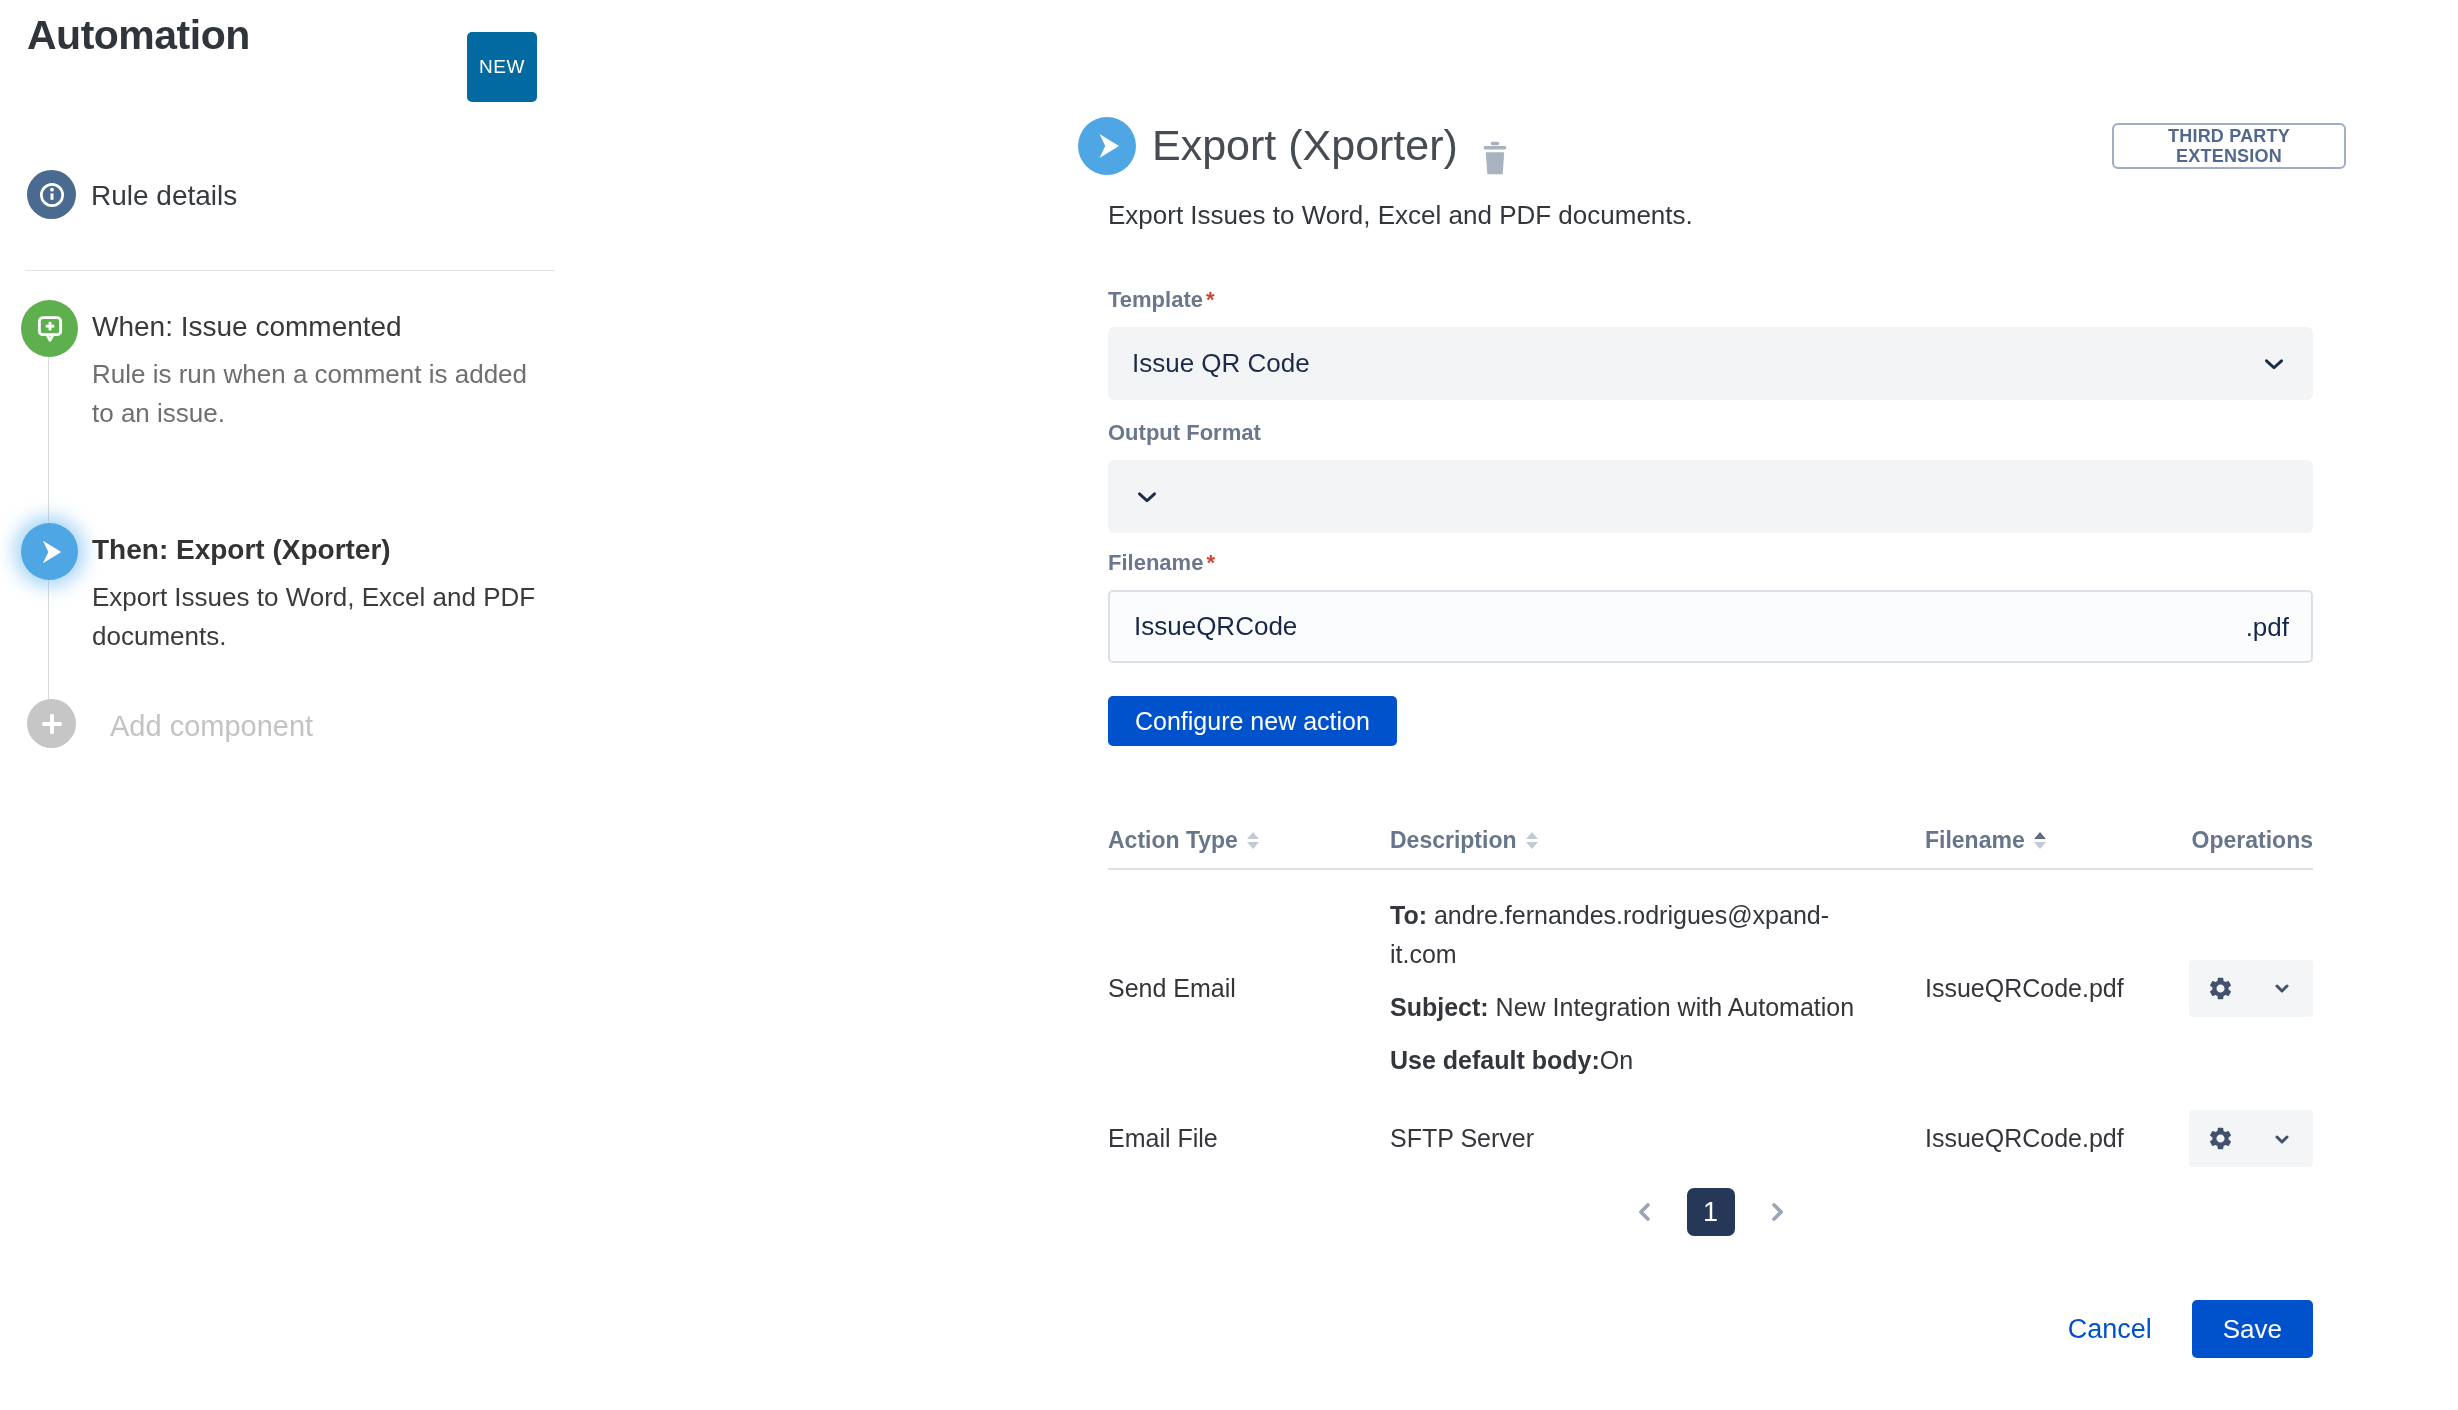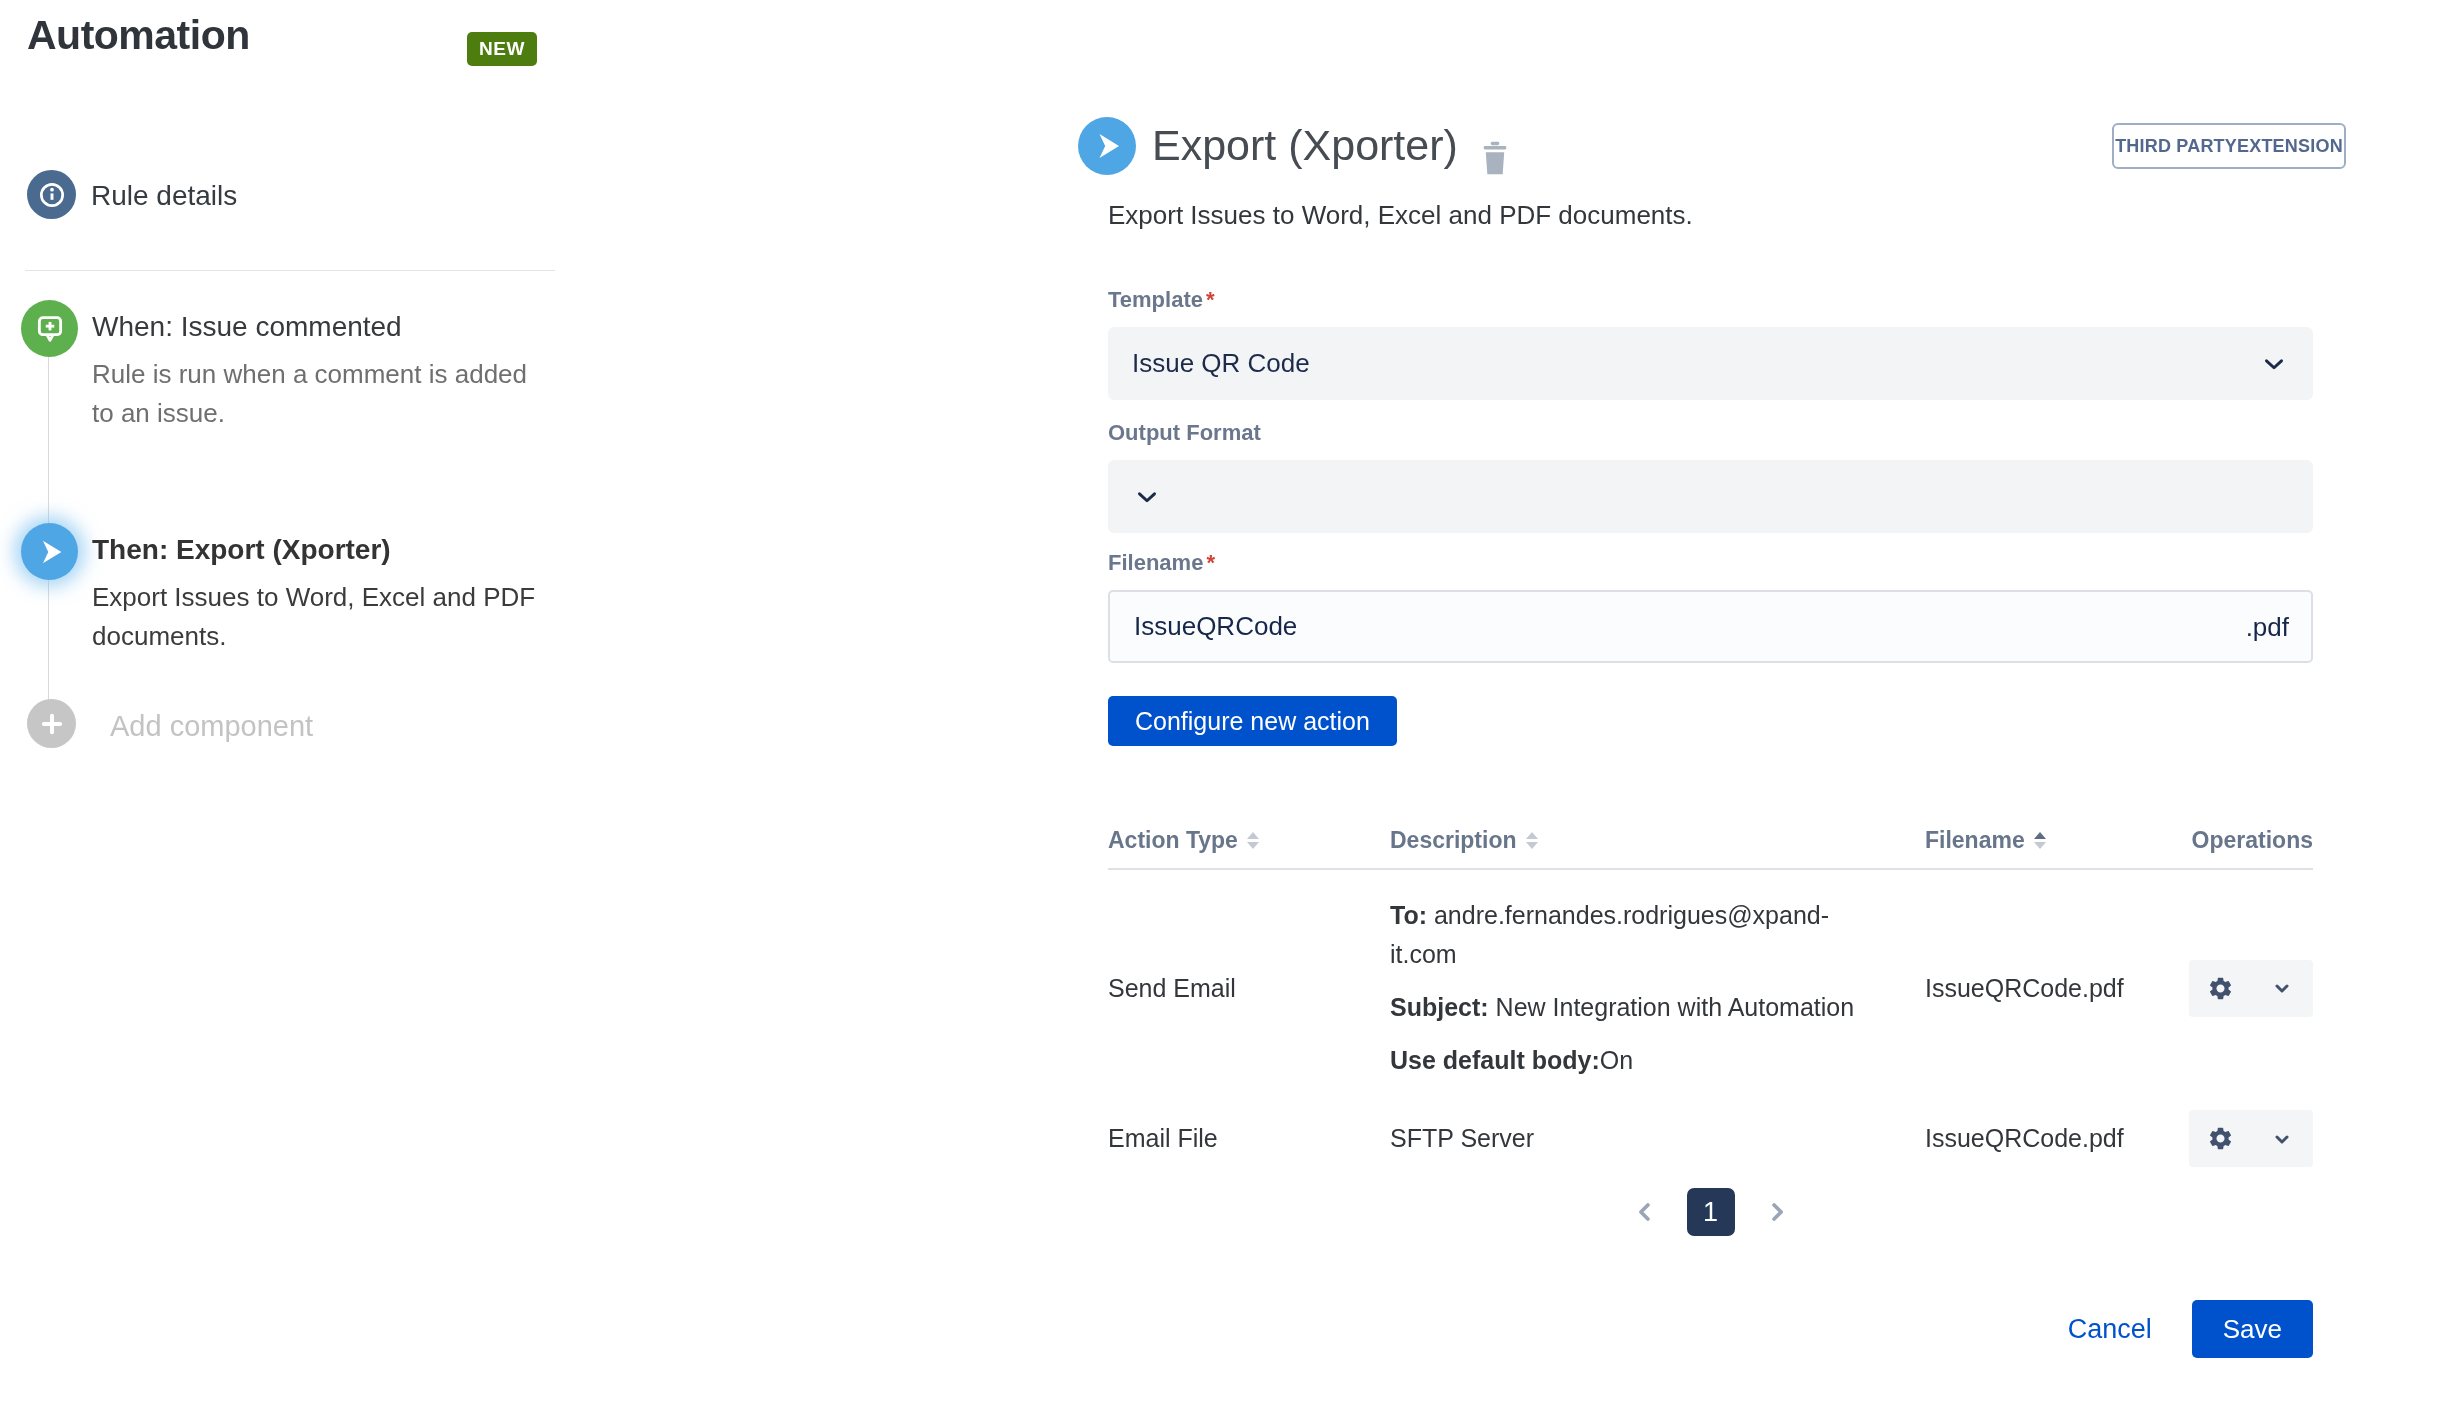--- a/index.html
+++ b/index.html
@@ -4,22 +4,22 @@
 <style>
   * { box-sizing: border-box; }
   html,body { margin:0; padding:0; }
   body {
     width:2458px; height:1410px; position:relative; overflow:hidden;
     background:#ffffff; font-family:"Liberation Sans", sans-serif; color:#333;
   }
 
   
   .sb-title { position:absolute; left:27px; top:12px; font-size:41px; font-weight:700; color:#30353B; letter-spacing:-0.5px; }
-  .new-badge { position:absolute; left:467px; top:32px; background:#4d7c0f; color:#fff;
-    font-size:19px; font-weight:700; padding:6px 12px; border-radius:5px; letter-spacing:.6px; }
+  .new-badge { position:absolute; left:467px; top:32px; background:#0369a1; color:#fff;
+    font-size:19px; font-weight:400; padding:24px 12px; border-radius:5px; letter-spacing:.6px; }
   .timeline-line { position:absolute; left:48px; top:328px; width:1px; height:396px; background:#D9D9D9; }
   .step-icon { position:absolute; border-radius:50%; display:flex; align-items:center; justify-content:center; }
   #icon-rule { left:27px; top:170px; width:49px; height:49px; background:#4A6B8F; }
   #icon-when { left:21px; top:300px; width:57px; height:57px; background:#5EB04F; }
   #icon-then { left:21px; top:523px; width:57px; height:57px; background:#4EA6E4;
     box-shadow:0 0 18px 7px rgba(121,191,240,.65); }
   #icon-add  { left:27px; top:699px; width:49px; height:49px; background:#C6C6C6; }
   .rule-label { position:absolute; left:91px; top:180px; font-size:28px; color:#363B41; }
   .sb-divider { position:absolute; left:25px; top:270px; width:530px; border-top:1px solid #E3E3E3; }
   .when-title { position:absolute; left:92px; top:311px; font-size:28px; color:#37393B; }
@@ -27,21 +27,21 @@
   .then-title { position:absolute; left:92px; top:534px; font-size:28px; font-weight:700; color:#333; }
   .then-desc  { position:absolute; left:92px; top:578px; width:460px; font-size:26px; line-height:39px; color:#3B3B3B; }
   .add-label  { position:absolute; left:110px; top:710px; font-size:29px; color:#C3C3C3; }
 
   
   .hero-icon { position:absolute; left:1078px; top:117px; width:58px; height:58px; border-radius:50%;
     background:#4EA6E4; display:flex; align-items:center; justify-content:center; }
   .page-title { position:absolute; left:1152px; top:121px; font-size:43px; color:#464C52; }
   .trash-button { position:absolute; left:1478px; top:139px; width:34px; height:38px; cursor:pointer; background:none; border:none; padding:0; }
   .tpe-badge { position:absolute; left:2112px; top:123px; width:234px; height:46px;
-    border:2px solid #9FAEC4; border-radius:6px; display:flex; flex-direction:row;
+    border:2px solid #9FAEC4; border-radius:6px; display:flex; flex-direction:column;
     align-items:center; justify-content:center; color:#53688F; font-weight:700; font-size:18px; line-height:20px; letter-spacing:.2px; }
   .main-desc { position:absolute; left:1108px; top:200px; font-size:26px; color:#33373B; }
 
   
   .form { position:absolute; left:1108px; top:287px; width:1205px; }
   .field-label { font-size:22px; font-weight:700; color:#6B778C; line-height:26px; }
   .req { color:#D04437; margin-left:3px; }
   .select { height:73px; background:#F3F4F6; border-radius:6px; display:flex; align-items:center;
     padding:0 24px; margin-top:14px; cursor:pointer; }
   .select .value { font-size:26px; color:#1C2B4A; flex:1; }

